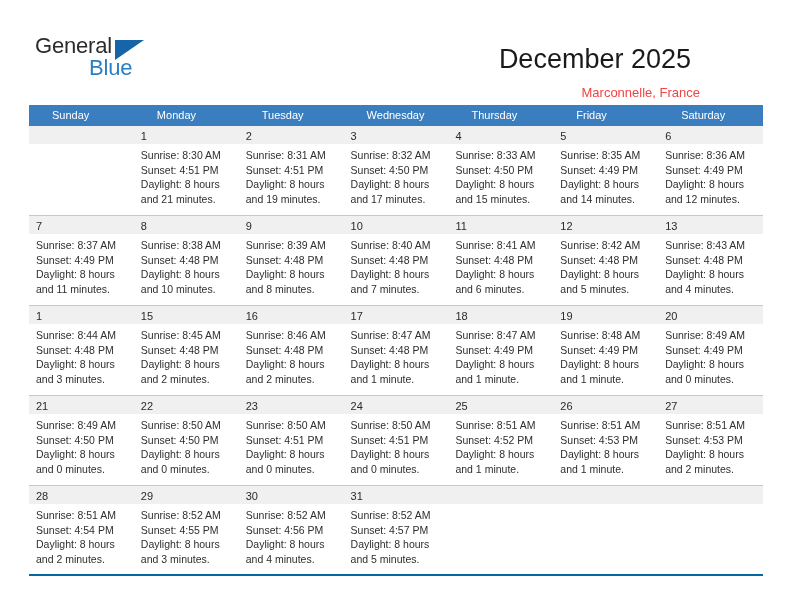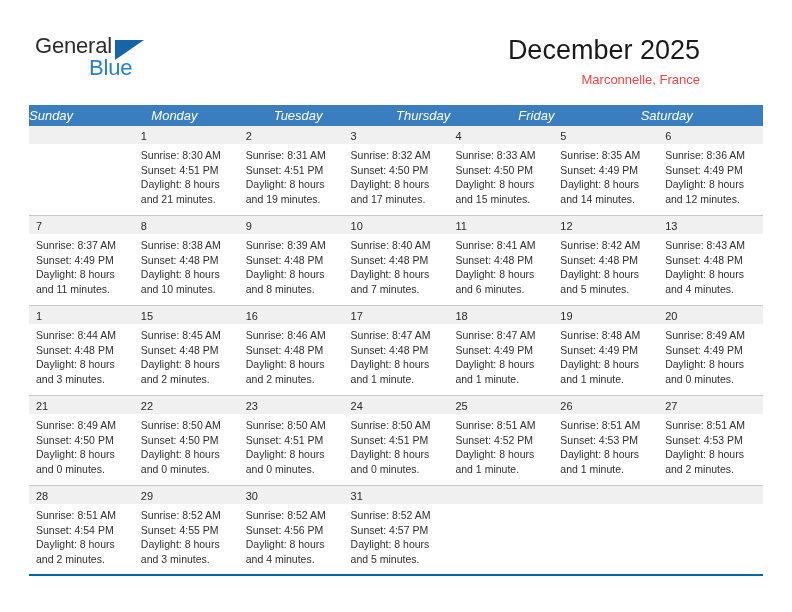--- a/index.html
+++ b/index.html
@@ -57,21 +57,21 @@
     position: absolute;
     right: 36px; top: 34px;
     text-align: right;
     width: 420px;
   }
   .cal-title {
     font-size: 27px;
     color: #1a1a1a;
     line-height: 32px;
     font-weight: normal;
-    margin: 0;
+    margin: 9px;
   }
   .cal-subtitle {
     font-size: 13px;
     color: #ef4444;
     line-height: 18px;
     margin: 5px 0 0 0;
   }
 
   
   .calendar {
@@ -80,25 +80,24 @@
     width: 734px;
   }
   .dow-row {
     display: flex;
     background: #3b7ebf;
     height: 21px;
   }
   .dow {
     flex: 1 1 0;
     color: #ffffff;
-    font-size: 13px;
+    font-size: 11px;
     line-height: 21px;
-    padding-left: 0;
+    padding-left: 23px;
     white-space: nowrap;
-    font-style: italic;
   }
 
   .week {
     display: flex;
     height: 90px;
     border-bottom: 1px solid #c8c8c8;
   }
   .week.last {
     border-bottom: 2px solid #0369a1;
   }
@@ -151,20 +150,21 @@
       <div class="cal-subtitle">Marconnelle, France</div>
     </div>
 
   </div>
 
   <div class="calendar">
     <div class="dow-row" id="dow-row">
         <div class="dow">Sunday</div>
         <div class="dow">Monday</div>
         <div class="dow">Tuesday</div>
+        <div class="dow">Wednesday</div>
         <div class="dow">Thursday</div>
         <div class="dow">Friday</div>
         <div class="dow">Saturday</div>
       </div>
     <div id="weeks-container">
         <div class="week first">
           <div class="cell empty">
             <div class="daynum-band"><span class="daynum"></span></div>
             <div class="cell-lines"></div>
           </div>

